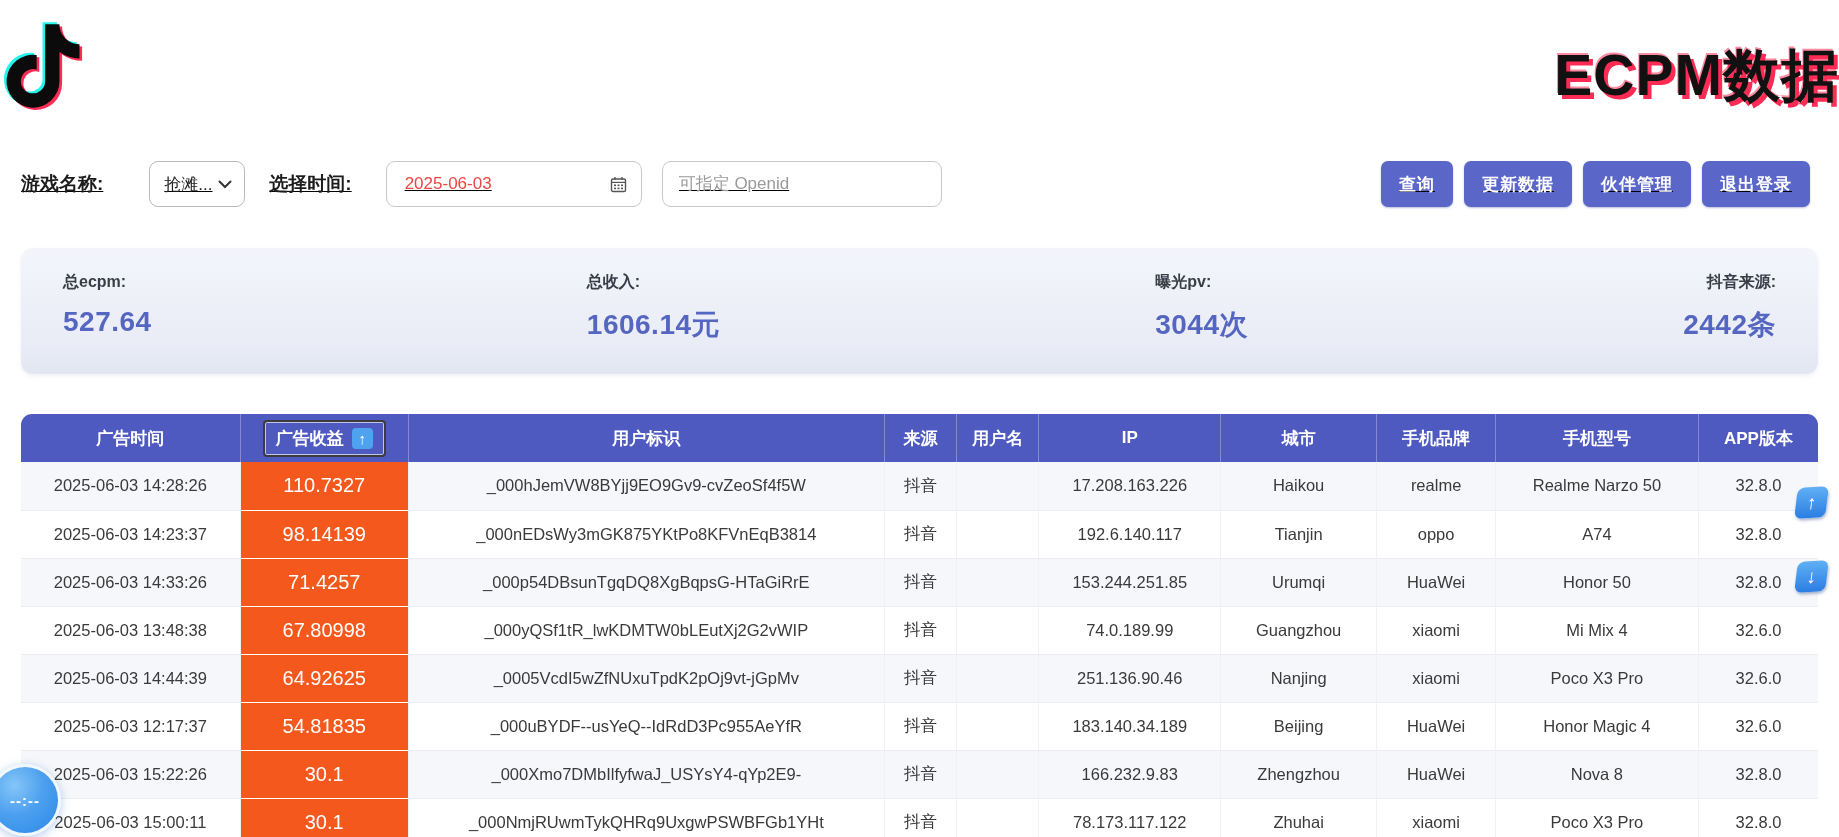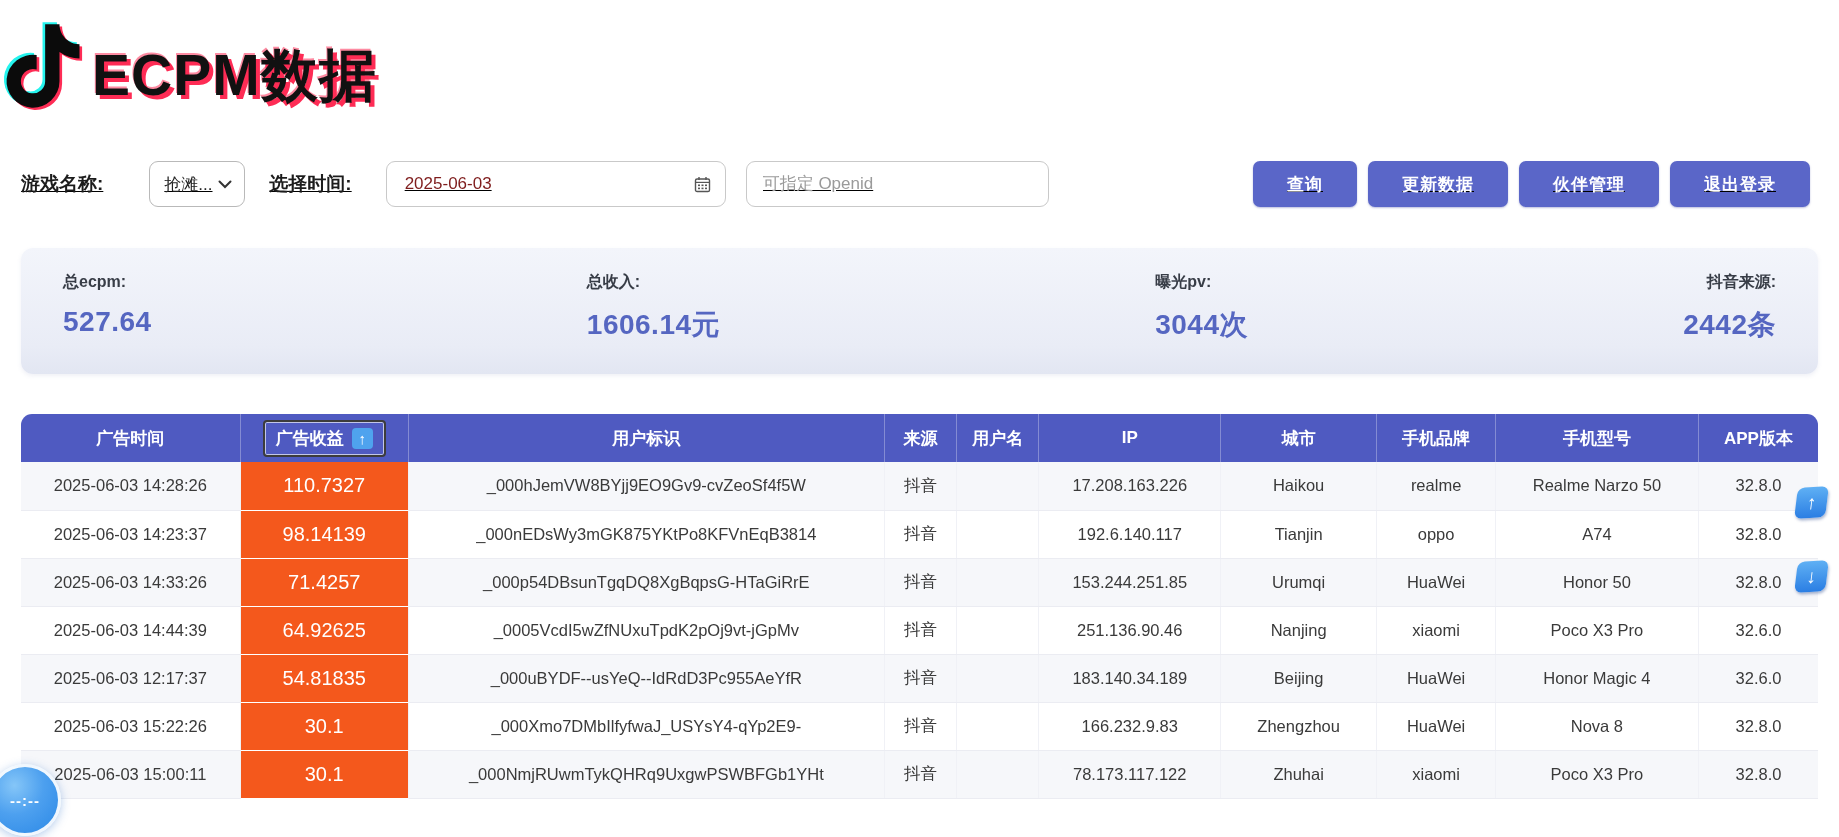--- a/index.html
+++ b/index.html
@@ -1,40 +1,40 @@
 <!DOCTYPE html>
 <html><head>
 <meta charset="utf-8">
 <style>
   * { margin:0; padding:0; box-sizing:border-box; }
   html,body { width:1839px; height:837px; background:#fff; overflow:hidden;
               font-family:"Liberation Sans","DejaVu Sans",sans-serif; position:relative; }
 
   
-  .logo-wrap { display:flex; justify-content:flex-start; align-items:center; height:138px; }
+  .logo-wrap { display:flex; justify-content:space-between; align-items:center; height:138px; }
   .tiktok-svg { width:86px; height:112px; margin-right:6px; margin-top:-6px; }
   .logo-title { font-size:57px; font-weight:900; color:#111; letter-spacing:1px;
                 text-shadow:4px 4px 0 #fe2c55, -1px -2px 0 rgba(254,44,85,.55); margin-top:14px; }
 
   
   .filter-row { display:flex; align-items:center; margin:22px 29px 0 21px; height:48px;text-decoration:underline; }
   .filter-label { font-size:19px; font-weight:bold; color:#1c1c1c; white-space:nowrap; }
   .select-box { margin-left:46px; width:96px; height:46px; border:1px solid #b9b9b9; border-radius:9px;
                 display:flex; align-items:center; justify-content:space-between; padding:0 12px 0 14px;
                 font-size:17px; color:#222; background:#fff; cursor:pointer; }
   .lbl-time { margin-left:24px; }
-  .date-box { margin-left:34px; width:340px; height:46px; border:1px solid #c9c9c9; border-radius:9px;
+  .date-box { margin-left:34px; width:256px; height:46px; border:1px solid #c9c9c9; border-radius:9px;
               display:flex; align-items:center; justify-content:space-between; padding:0 14px 0 18px;
-              font-size:17px; color:#7f1d1d; background:#fff; }
-  .openid-input { margin-left:20px; width:303px; height:46px; border:1px solid #c9c9c9; border-radius:9px;
+              font-size:17px; color:#ef4444; background:#fff; }
+  .openid-input { margin-left:20px; width:280px; height:46px; border:1px solid #c9c9c9; border-radius:9px;
                   padding:6px 16px; font-size:17px; color:#222; background:#fff; outline:none;
                   font-family:"Liberation Sans","DejaVu Sans",sans-serif; }
   .openid-input::placeholder { color:#9a9a9a; }
   .btn-group { margin-left:auto; display:flex; gap:11px; }
-  .btn { height:46px; padding:0 34px; border:none; border-radius:7px; background:#5a66c8; color:#fff;
+  .btn { height:46px; padding:0 18px; border:none; border-radius:7px; background:#5a66c8; color:#fff;
          font-size:17px; font-weight:bold; cursor:pointer; letter-spacing:1px;
          font-family:"Liberation Sans","DejaVu Sans",sans-serif; box-shadow:0 1px 2px rgba(60,70,160,.35); }
 
   
   .stats-bar { margin:40px 21px 0 21px; height:126px; border-radius:12px;
                background:linear-gradient(180deg,#f3f5fb 0%,#e9ecf6 78%,#e2e6f2 100%);
                display:flex; justify-content:space-between; padding:24px 42px 0 42px;
                box-shadow:0 2px 4px rgba(120,130,180,.12); }
   .stat { display:flex; flex-direction:column; }
   .stat-label { font-size:16px; font-weight:bold; color:#383d47; }
@@ -209,20 +209,32 @@
           <td class="col-openid">_000p54DBsunTgqDQ8XgBqpsG-HTaGiRrE</td>
           <td class="col-source">抖音</td>
           <td class="col-username"></td>
           <td class="col-ip">153.244.251.85</td>
           <td class="col-city">Urumqi</td>
           <td class="col-brand">HuaWei</td>
           <td class="col-model">Honor 50</td>
           <td class="col-version">32.8.0</td>
         </tr>
         <tr>
+          <td class="col-time">2025-06-03 13:48:38</td>
+          <td class="col-revenue">67.80998</td>
+          <td class="col-openid">_000yQSf1tR_lwKDMTW0bLEutXj2G2vWIP</td>
+          <td class="col-source">抖音</td>
+          <td class="col-username"></td>
+          <td class="col-ip">74.0.189.99</td>
+          <td class="col-city">Guangzhou</td>
+          <td class="col-brand">xiaomi</td>
+          <td class="col-model">Mi Mix 4</td>
+          <td class="col-version">32.6.0</td>
+        </tr>
+        <tr>
           <td class="col-time">2025-06-03 14:44:39</td>
           <td class="col-revenue">64.92625</td>
           <td class="col-openid">_0005VcdI5wZfNUxuTpdK2pOj9vt-jGpMv</td>
           <td class="col-source">抖音</td>
           <td class="col-username"></td>
           <td class="col-ip">251.136.90.46</td>
           <td class="col-city">Nanjing</td>
           <td class="col-brand">xiaomi</td>
           <td class="col-model">Poco X3 Pro</td>
           <td class="col-version">32.6.0</td>

